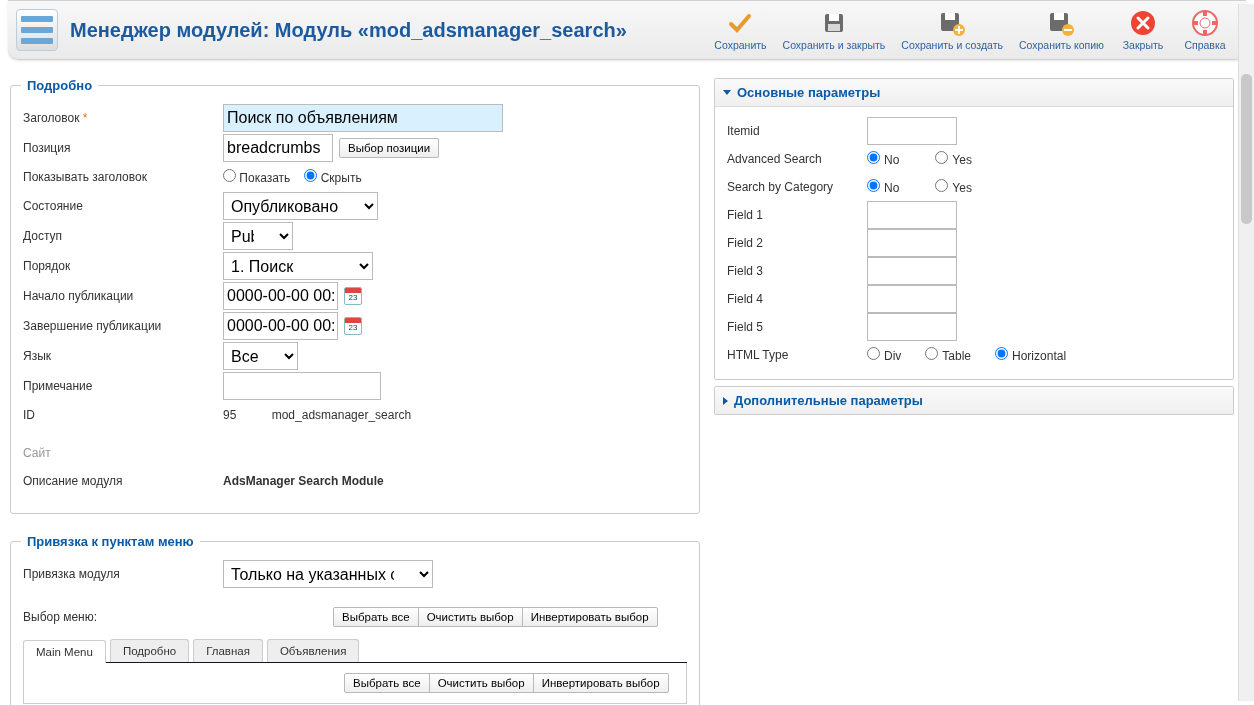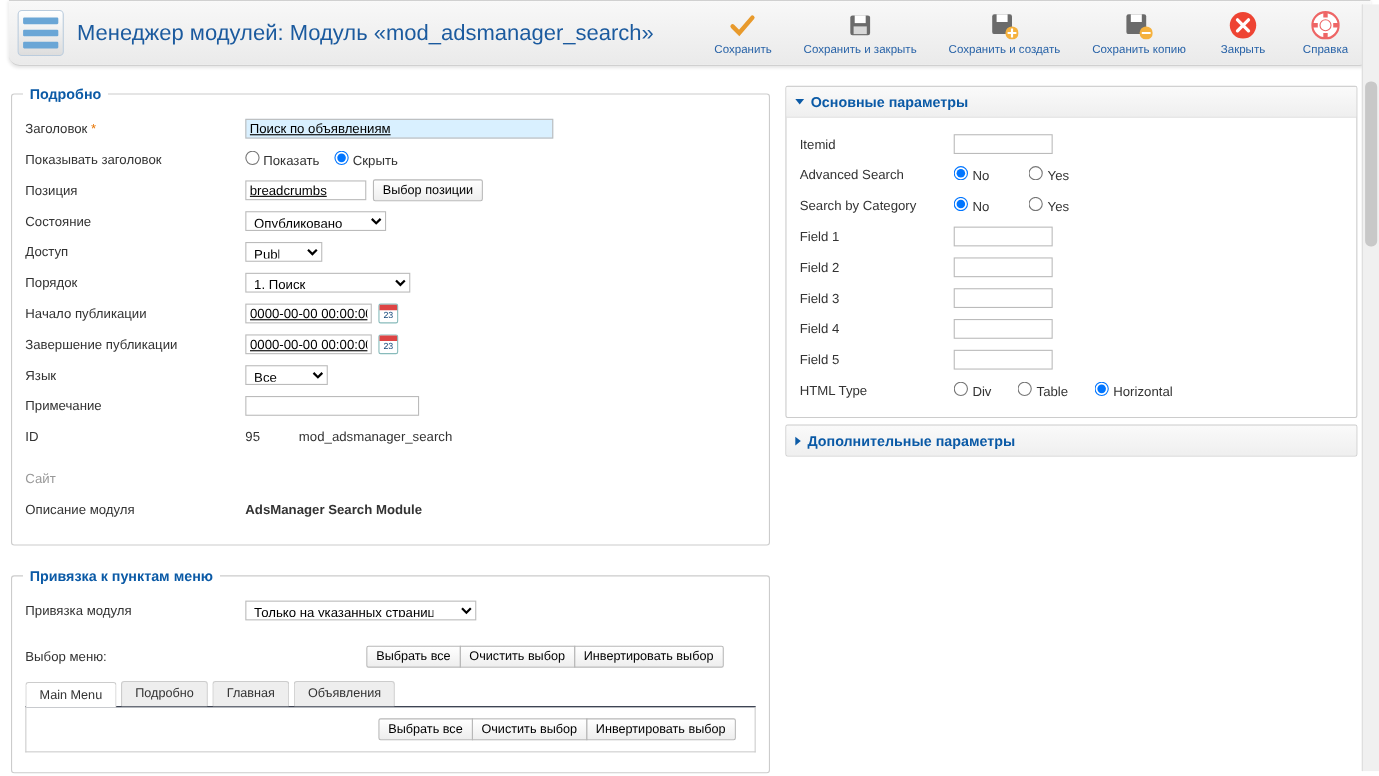--- a/index.html
+++ b/index.html
@@ -15,37 +15,37 @@
   border-radius: 0 0 10px 10px;
   margin: 0 8px;
   box-shadow: 0 1px 3px rgba(0,0,0,.1);
 }
 .toolbar .logo {
   width: 42px; height: 42px; margin: 0 6px 0 2px;
   background: linear-gradient(#fff,#ddd); border: 1px solid #bcd; border-radius: 4px;
   display: flex; flex-direction: column; justify-content: space-around; padding: 4px;
 }
 .toolbar .logo span { height: 6px; background: #6aa6d6; border-radius: 1px; }
-.toolbar h2 { color: #1b5a9e; font-size: 20px; font-weight: normal; flex: 0 0 auto; margin-left: 6px; }
+.toolbar h2 { color: #1b5a9e; font-size: 20px; font-weight: bold; flex: 0 0 auto; margin-left: 6px; }
 .toolbar .spacer { flex: 1; }
-.toolbar .actions { display: flex; gap: 17px; align-items: flex-end; margin-right: 6px;}
+.toolbar .actions { display: flex; gap: 4px; align-items: flex-end; margin-right: 6px;}
 .tb-btn { display: flex; flex-direction: column; align-items: center; justify-content: flex-start; padding: 4px 6px; cursor: pointer; min-width: 58px; }
 .tb-btn .ic { width: 28px; height: 28px; display:flex; align-items:center; justify-content:center; }
 .tb-btn .lbl { font-size: 10.5px; color: #2a64a8; margin-top: 2px; white-space: nowrap; }
 .content { padding: 18px 10px 0 10px; display: flex; gap: 14px; }
 .col-left { flex: 0 0 690px; }
 .col-right { flex: 1; padding-right: 10px;}
 fieldset.panel { border: 1px solid #ccc; border-radius: 3px; margin-bottom: 20px; padding: 0; }
 fieldset.panel > legend { color: #0b5aa6; font-weight: bold; font-size: 13px; padding: 0 6px; margin-left: 10px; }
 .panel-body { padding: 10px 12px 18px 12px; }
 .frow { display: flex; align-items: center; min-height: 28px; padding: 1px 0; }
 .flabel { width: 200px; color: #333; font-size: 12px; }
 .flabel.req::after { content: " *"; color: #e8790b; }
 .fval { flex: 1; display: flex; align-items: center; gap: 6px; }
-input.txt, select { border: 1px solid #bbb; background: #fff; font-size: 12px; padding: 2px 3px; height: 18px; text-decoration: underline; }
+input.txt, select { border: 1px solid #bbb; background: #fff; font-size: 16px; padding: 2px 3px; height: 28px; }
 input.txt.hl { background: #d9f0ff; width: 280px; }
 input.txt.sm { width: 110px; }
 input.txt.md { width: 158px; }
 select { padding-right: 22px; }
 .btn { background: linear-gradient(#fff,#eee); border: 1px solid #b8b8b8; border-radius: 2px; padding: 3px 8px; font-size: 11.5px; cursor: pointer; }
 .ruler { display:flex; gap: 14px; align-items:center; }
 .date-ic { width:18px; height:18px; background:#fff; border:1px solid #8bb; border-radius:2px; position:relative; }
 .date-ic::before{content:"23"; position:absolute; inset:0; top:5px; font-size:8px; color:#147; text-align:center;}
 .date-ic::after{content:""; position:absolute; left:0; right:0; top:0; height:5px; background:#d44; border-radius:1px 1px 0 0;}
 .gray { color:#999; }
@@ -153,32 +153,32 @@
       <fieldset class="panel">
         <legend>Подробно</legend>
         <div class="panel-body">
           <div class="frow">
               <div class="flabel req">Заголовок</div>
             <div class="fval">
                 <input class="txt hl" value="Поиск по объявлениям" style="">
               </div>
             </div>
           <div class="frow">
+              <div class="flabel">Позиция</div>
+            <div class="fval">
+                <input class="txt sm" value="breadcrumbs" style="">
+              <button class="btn">Выбор позиции</button>
+              </div>
+            </div>
+          <div class="frow">
               <div class="flabel">Показывать заголовок</div>
             <div class="fval ruler">
               <span><input type="radio" name="st" style=""> <label>Показать</label></span>
               <span><input type="radio" name="st" checked="" style=""> <label>Скрыть</label></span>
             </div>
-            </div>
-          <div class="frow">
-              <div class="flabel">Позиция</div>
-            <div class="fval">
-                <input class="txt sm" value="breadcrumbs" style="">
-              <button class="btn">Выбор позиции</button>
-              </div>
             </div>
           <div class="frow">
               <div class="flabel">Состояние</div>
             <div class="fval">
                 <select><option>Опубликовано</option></select>
               </div>
             </div>
           <div class="frow">
               <div class="flabel">Доступ</div>
             <div class="fval">

